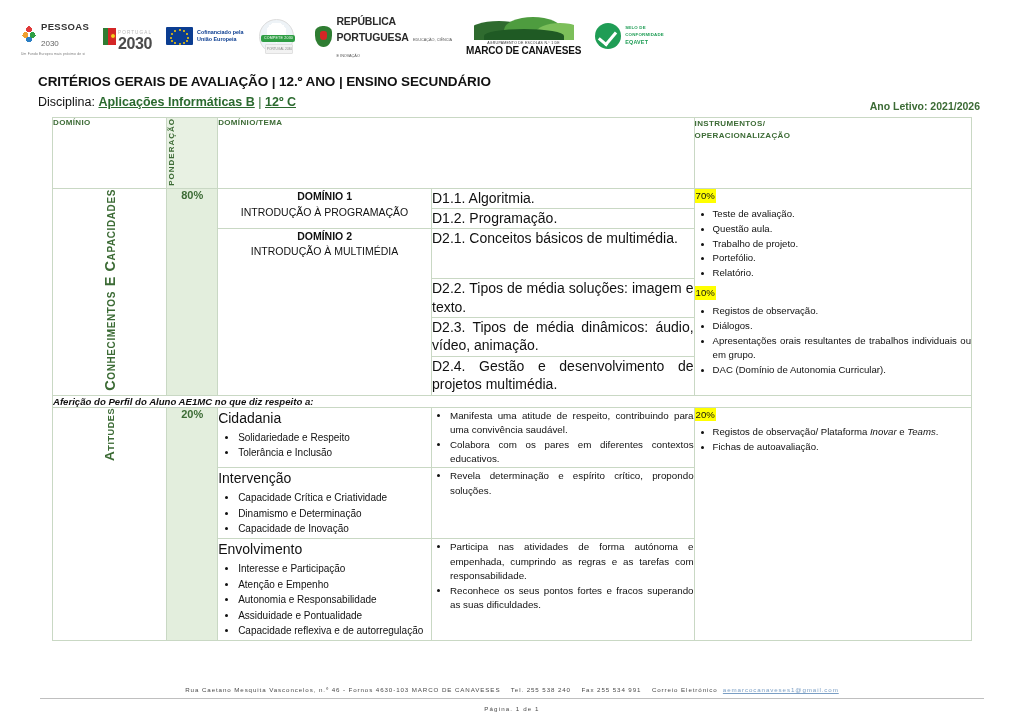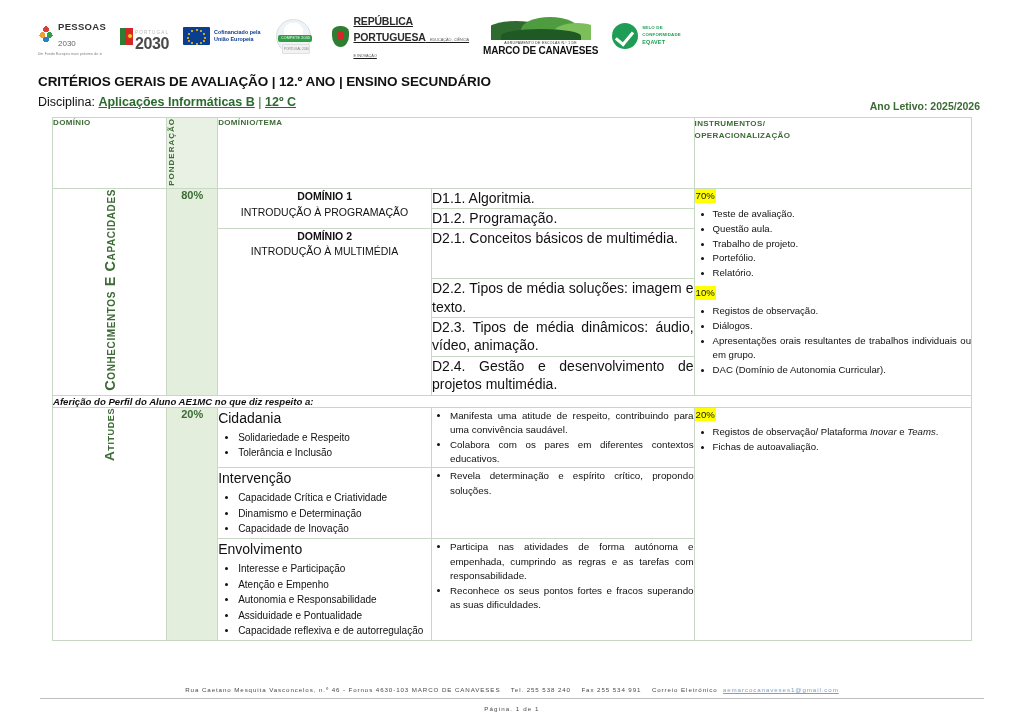--- a/index.html
+++ b/index.html
@@ -14,21 +14,21 @@
     color: #1a1a1a;
     overflow: hidden;
     position: relative;
   }
 
   
   .logo-bar {
     display: flex;
     align-items: center;
     gap: 14px;
-    padding: 14px 0 8px 38px;
+    padding: 14px 0 8px 21px;
     height: 44px;
     box-sizing: content-box;
   }
   .logo {
     display: flex;
     align-items: center;
     flex: none;
   }
 
   
@@ -99,21 +99,21 @@
   .rep-shield {
     width: 17px; height: 21px;
     background: #2f7d32;
     border-radius: 8px 8px 9px 9px / 6px 6px 12px 12px;
     position: relative;
   }
   .rep-shield::after {
     content:""; position: absolute; left: 5px; top: 5px;
     width: 7px; height: 9px; background: #d42626; border-radius: 3px 3px 4px 4px;
   }
-  .rep-txt { line-height: 1.02; text-decoration: underline; }
+  .rep-txt { line-height: 1.02; }
   .rep-t1 { font-size: 10.5px; font-weight: bold; color: #2b2b2b; letter-spacing: -.2px; }
   .rep-t2 { font-size: 10.5px; font-weight: bold; color: #2b2b2b; letter-spacing: -.2px; }
   .rep-sub { font-size: 3.8px; color: #555; margin-top: 2px; line-height: 1.35; }
 
   
   .logo-agrup { flex-direction: column; align-items: center; }
   .ag-hills {
     width: 100px; height: 24px; position: relative; overflow: hidden;
   }
   .ag-hills i {
@@ -407,21 +407,21 @@
 
 <div class="doc-title">CRITÉRIOS GERAIS DE AVALIAÇÃO | 12.º ANO | ENSINO SECUNDÁRIO</div>
 
 <div class="doc-sub">
   <span class="lbl">Disciplina:</span>
   <u>Aplicações Informáticas B</u>
   <span>|</span>
   <u>12º C</u>
 </div>
 
-<div class="ano-letivo">Ano Letivo: 2025/2026</div>
+<div class="ano-letivo">Ano Letivo: 2021/2026</div>
 
 <table class="crit">
   <colgroup>
     <col class="col-dominio">
       <col class="col-pond">
       <col class="col-tema-a">
       <col class="col-tema-b">
       <col class="col-instr">
   </colgroup>
 

